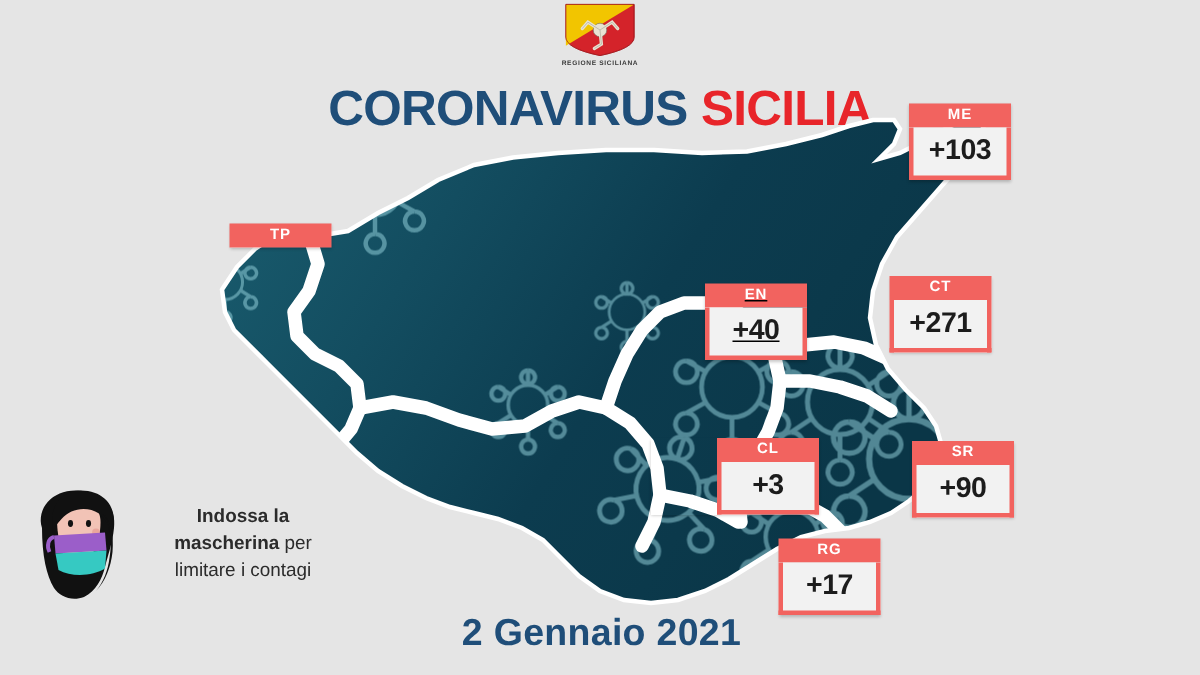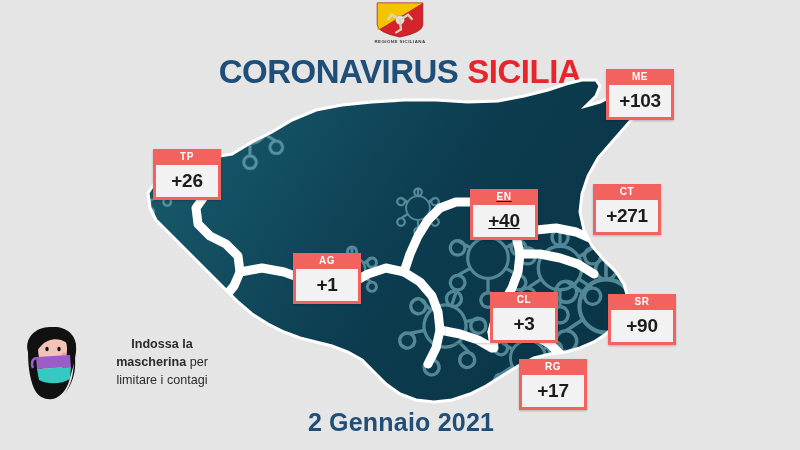--- a/index.html
+++ b/index.html
@@ -263,45 +263,40 @@
                L618 266 L606 276 L594 284 L580 290 L566 294 L550 296 L534 300 L518 308
                L502 318 L486 328 L470 336 L452 342 L434 344 L416 342 L400 336 L386 326
                L374 314 L362 302 L348 294 L332 288 L316 284 L300 280 L284 274 L268 266
                L252 256 L238 244 L226 232 L214 220 L202 208 L190 196 L178 184 L166 172
                L156 162 Z" fill="none" stroke="#FFFFFF" stroke-width="3"></path>
     </svg>
   </div>
 
   <div class="prov" style="left:129px;top:149px;margin-left:24px;">
     <div class="ph">TP</div>
-    <div class="pb">+26</div>
   </div>
 
 
   <div class="prov" style="left:606px;top:69px;">
     <div class="ph">ME</div>
     <div class="pb">+103</div>
   </div>
 
   <div class="prov" style="left:470px;top:189px;text-decoration:underline;">
     <div class="ph">EN</div>
     <div class="pb">+40</div>
   </div>
 
   <div class="prov" style="left:593px;top:184px;">
     <div class="ph">CT</div>
     <div class="pb">+271</div>
   </div>
 
-  <div class="prov" style="left:293px;top:253px;">
-    <div class="ph">AG</div>
-    <div class="pb">+1</div>
-  </div>
-
-  <div class="prov" style="left:446px;top:292px;padding-left:44px;">
+
+  <div class="prov" style="left:434px;top:292px;padding-left:44px;">
     <div class="ph">CL</div>
     <div class="pb">+3</div>
   </div>
 
   <div class="prov" style="left:608px;top:294px;">
     <div class="ph">SR</div>
     <div class="pb">+90</div>
   </div>
 
   <div class="prov" style="left:519px;top:359px;">

